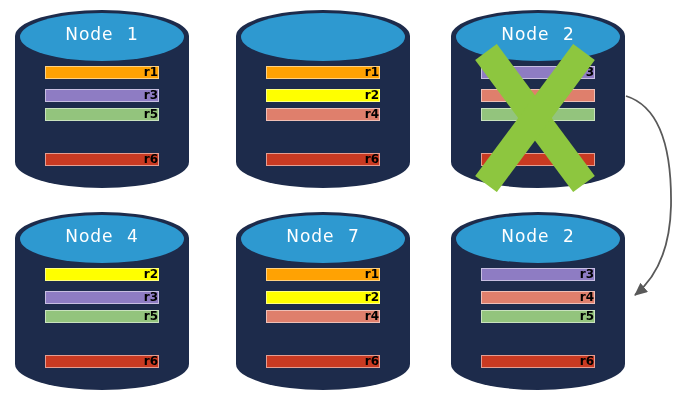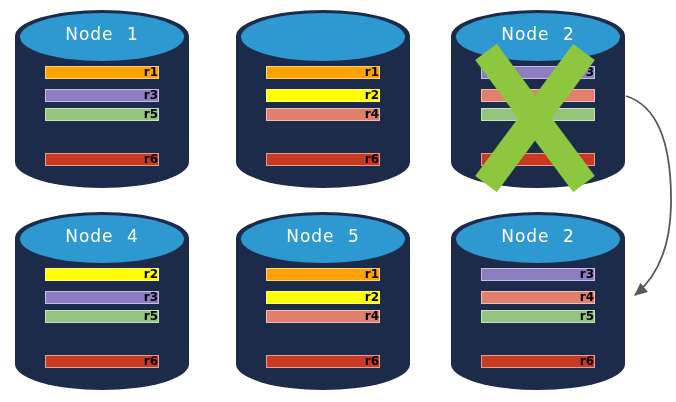--- a/index.html
+++ b/index.html
@@ -111,21 +111,21 @@
   <div class="bar s3" style="background-color: rgb(201, 58, 34);">
       <span>r6</span>
     </div>
 </div>
 
 <div class="node" style="left:233px;top:206px">
   <svg class="cyl" viewBox="0 0 180 186">
     <path class="cyl-body" d="M3,32 L3,158 A87,26 0 0 0 177,158 L177,32 A87,26 0 0 0 3,32 Z"></path>
     <ellipse class="cyl-top" cx="90" cy="33" rx="82" ry="24"></ellipse>
   </svg>
-  <div class="node-title">Node 5</div>
+  <div class="node-title">Node 7</div>
   <div class="bar s0" style="background-color: rgb(255, 162, 3);">
       <span>r1</span>
     </div>
   <div class="bar s1" style="background-color: rgb(255, 255, 0);">
       <span>r2</span>
     </div>
   <div class="bar s2" style="background-color: rgb(223, 127, 108);">
       <span>r4</span>
     </div>
   <div class="bar s3" style="background-color: rgb(201, 58, 34);">

